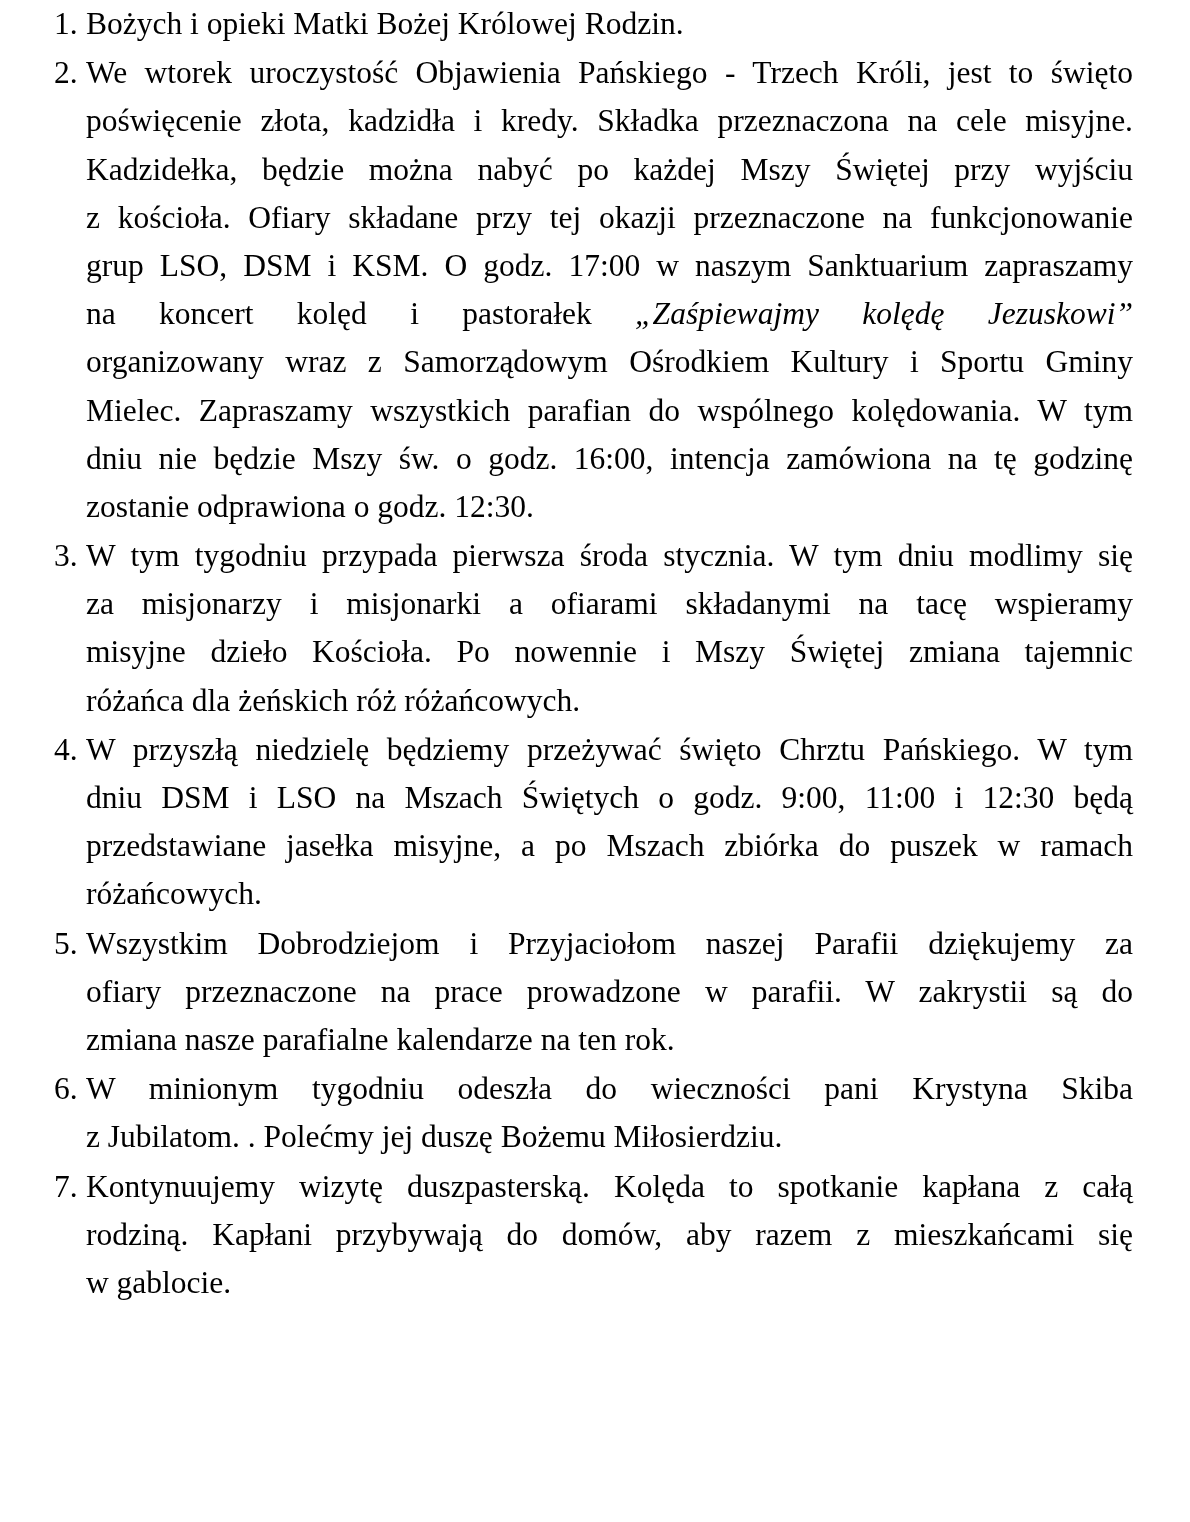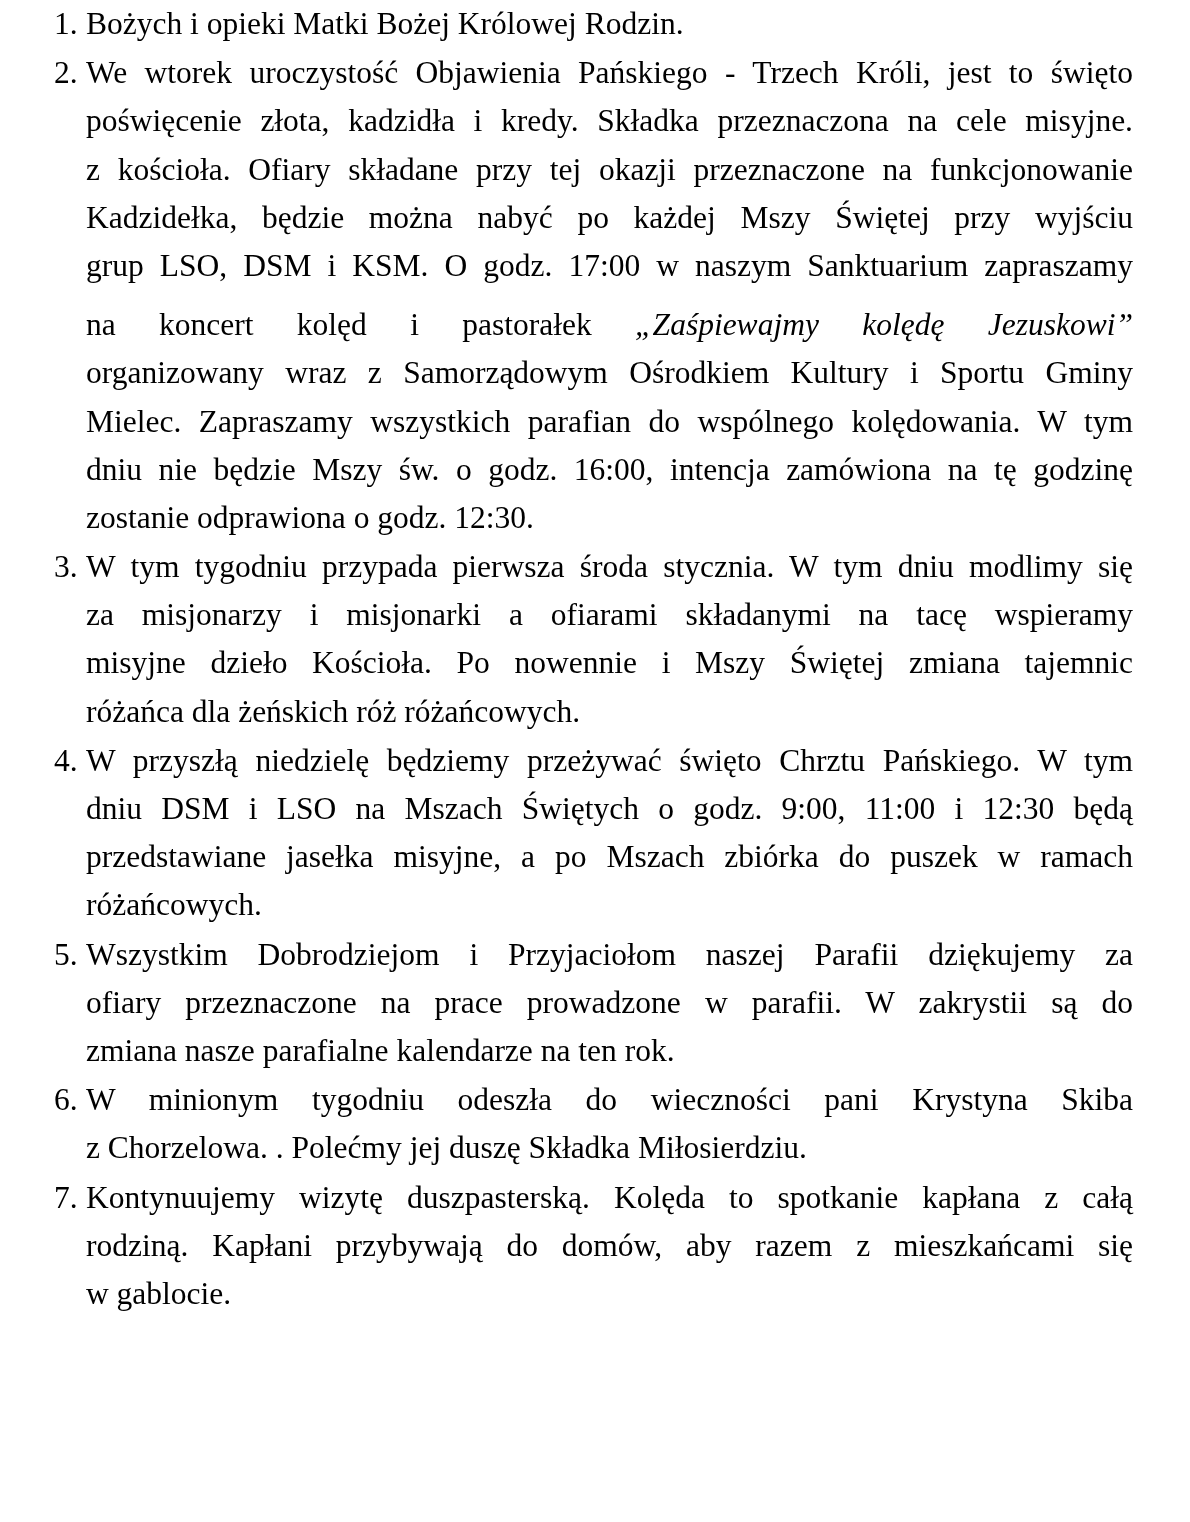--- a/index.html
+++ b/index.html
@@ -41,42 +41,41 @@
       text-align: justify;
       text-align-last: justify;
       height: 48.2px;
     }
     .line.last {
       text-align: left;
       text-align-last: left;
     }
     .line.spread {
       white-space: normal;
-      margin-top: 11px;
     }
     .ital {
       font-style: italic;
     }
   </style>
 </head>
 <body>
 
 <div class="doc">
 
   <div class="item" style="margin-top:0px;">
     <span class="num">1.</span>
     <span class="line last">Bożych i opieki Matki Bożej Królowej Rodzin.</span>
   </div>
 
   <div class="item" style="margin-top:1px;">
     <span class="num">2.</span>
     <span class="line">We wtorek uroczystość Objawienia Pańskiego - Trzech Króli, jest to święto</span>
     <span class="line">poświęcenie złota, kadzidła i kredy. Składka przeznaczona na cele misyjne.</span>
+    <span class="line">Kadzidełka, będzie można nabyć po każdej Mszy Świętej przy wyjściu</span>
     <span class="line">z kościoła. Ofiary składane przy tej okazji przeznaczone na funkcjonowanie</span>
-    <span class="line">Kadzidełka, będzie można nabyć po każdej Mszy Świętej przy wyjściu</span>
     <span class="line">grup LSO, DSM i KSM. O godz. 17:00 w naszym Sanktuarium zapraszamy</span>
     <span class="line spread"><span>na koncert kolęd i pastorałek</span> <span class="ital">„Zaśpiewajmy kolędę Jezuskowi”</span></span>
     <span class="line">organizowany wraz z Samorządowym Ośrodkiem Kultury i Sportu Gminy</span>
     <span class="line">Mielec. Zapraszamy wszystkich parafian do wspólnego kolędowania. W tym</span>
     <span class="line">dniu nie będzie Mszy św. o godz. 16:00, intencja zamówiona na tę godzinę</span>
     <span class="line last">zostanie odprawiona o godz. 12:30.</span>
   </div>
 
   <div class="item" style="margin-top:1px;">
     <span class="num">3.</span>
@@ -97,21 +96,21 @@
   <div class="item" style="margin-top:1px;">
     <span class="num">5.</span>
     <span class="line">Wszystkim Dobrodziejom i Przyjaciołom naszej Parafii dziękujemy za</span>
     <span class="line">ofiary przeznaczone na prace prowadzone w parafii. W zakrystii są do</span>
     <span class="line last">zmiana nasze parafialne kalendarze na ten rok.</span>
   </div>
 
   <div class="item" style="margin-top:1px;">
     <span class="num">6.</span>
     <span class="line">W minionym tygodniu odeszła do wieczności pani Krystyna Skiba</span>
-    <span class="line last">z Chorzelowa. . Polećmy jej duszę Składka Miłosierdziu.</span>
+    <span class="line last">z Jubilatom. . Polećmy jej duszę Bożemu Miłosierdziu.</span>
   </div>
 
   <div class="item" style="margin-top:1px;">
     <span class="num">7.</span>
     <span class="line">Kontynuujemy wizytę duszpasterską. Kolęda to spotkanie kapłana z całą</span>
     <span class="line">rodziną. Kapłani przybywają do domów, aby razem z mieszkańcami się</span>
     <span class="line last">w gablocie.</span>
   </div>
 
 </div>

